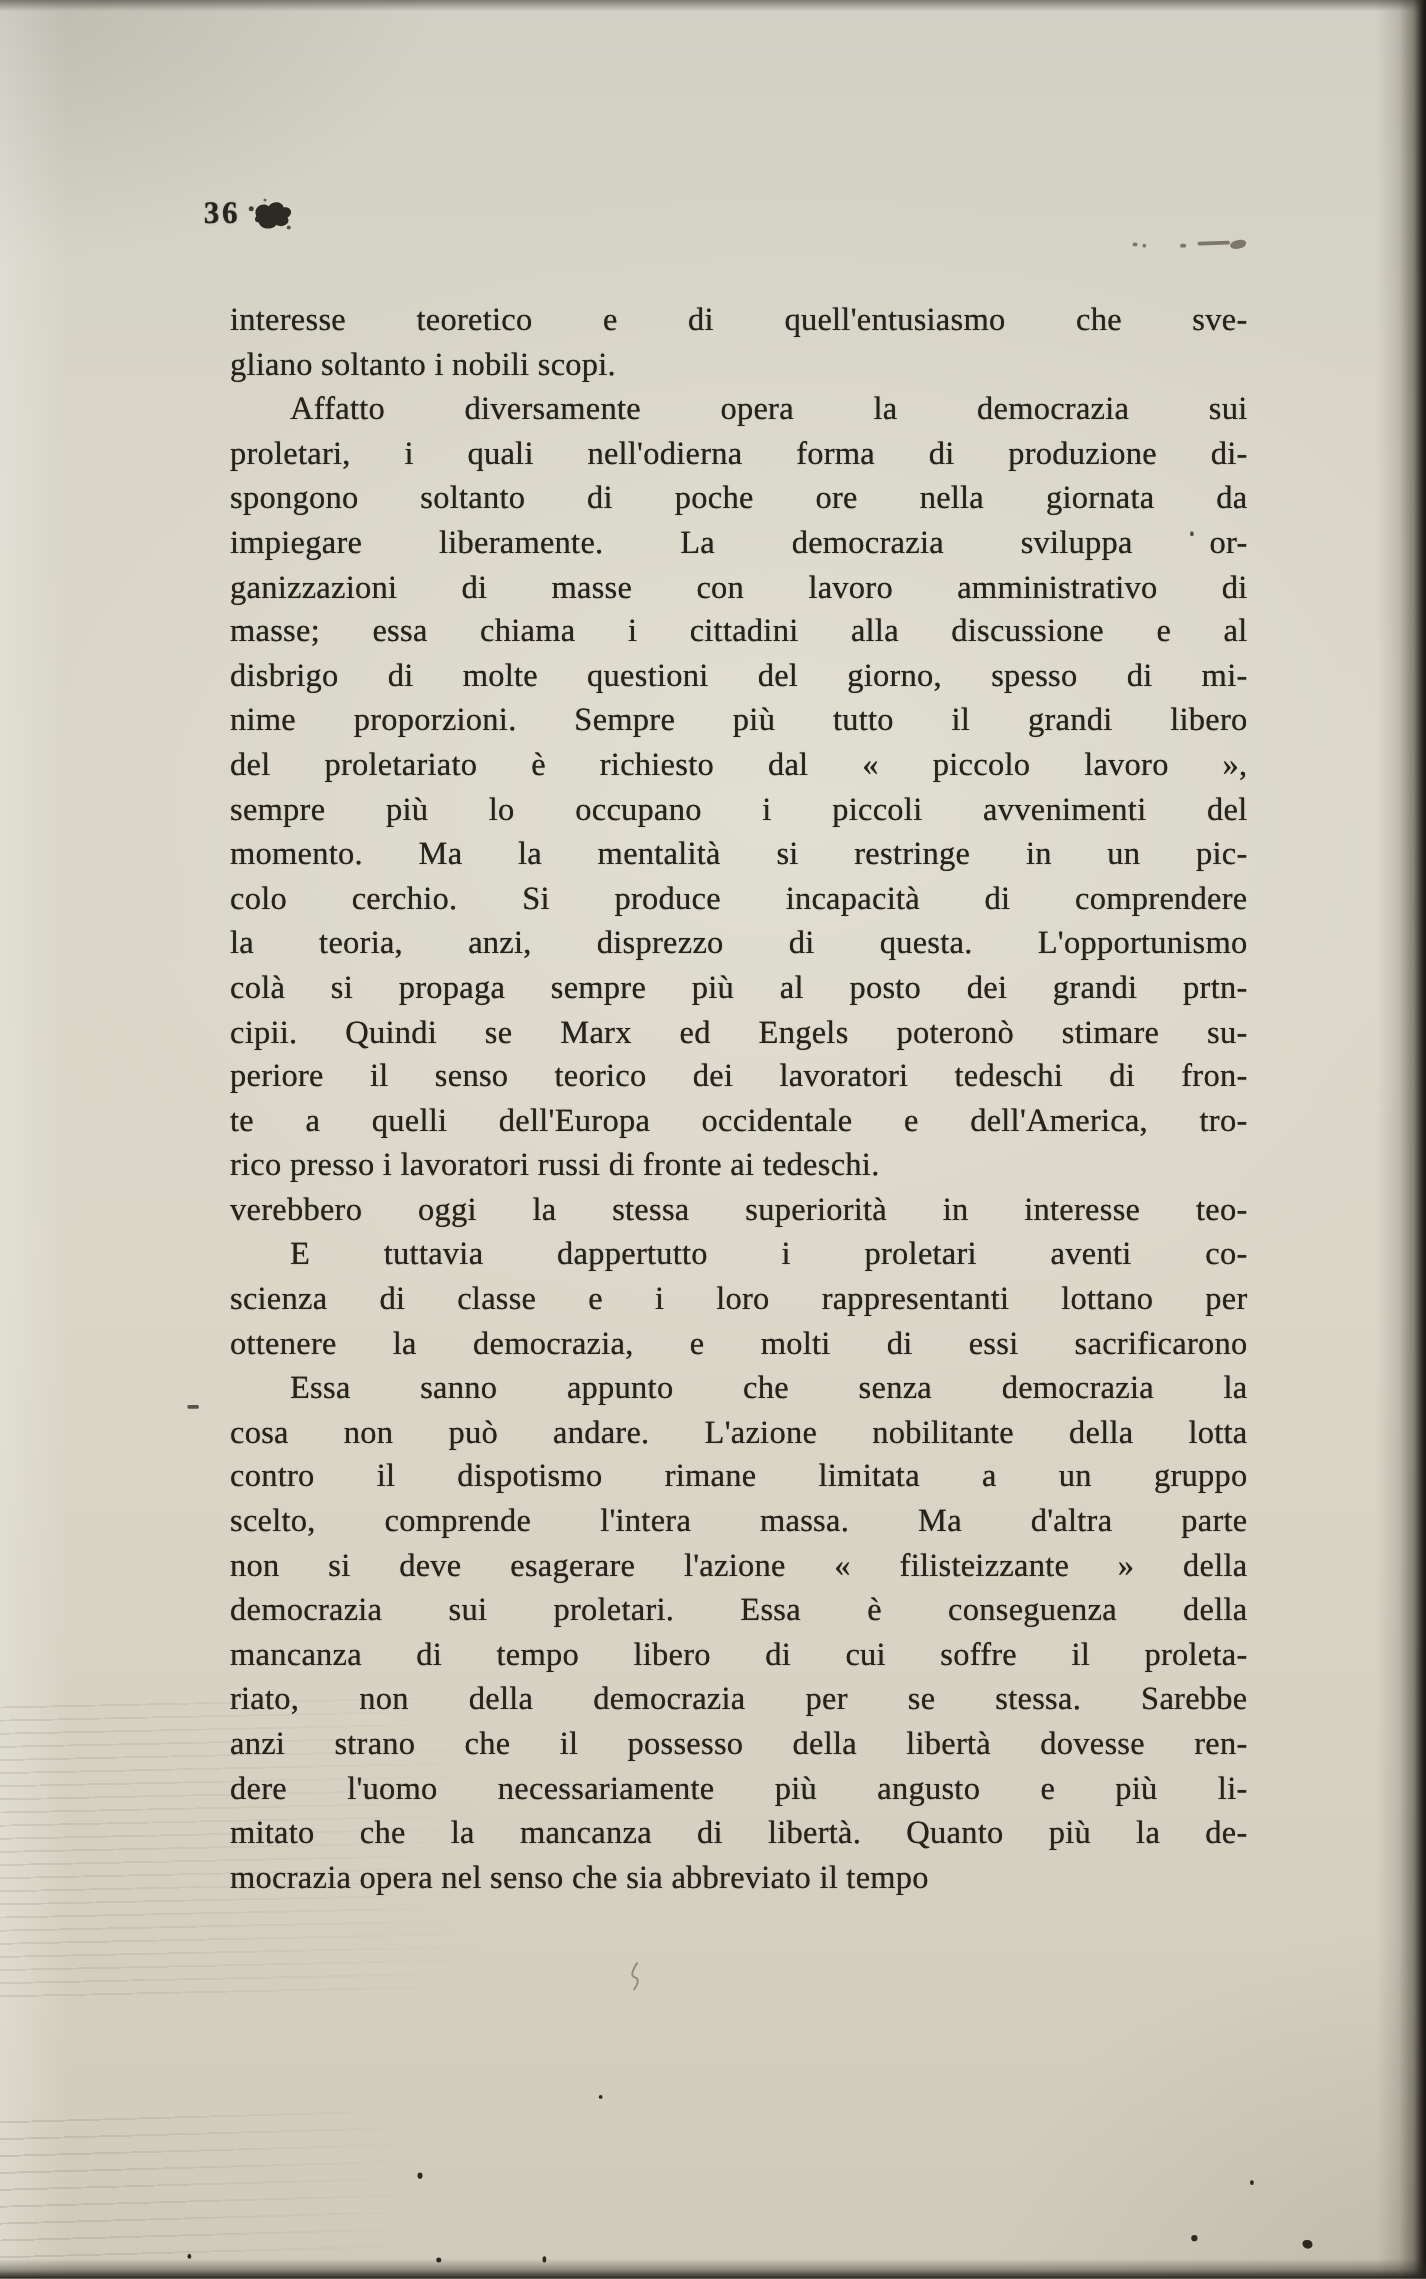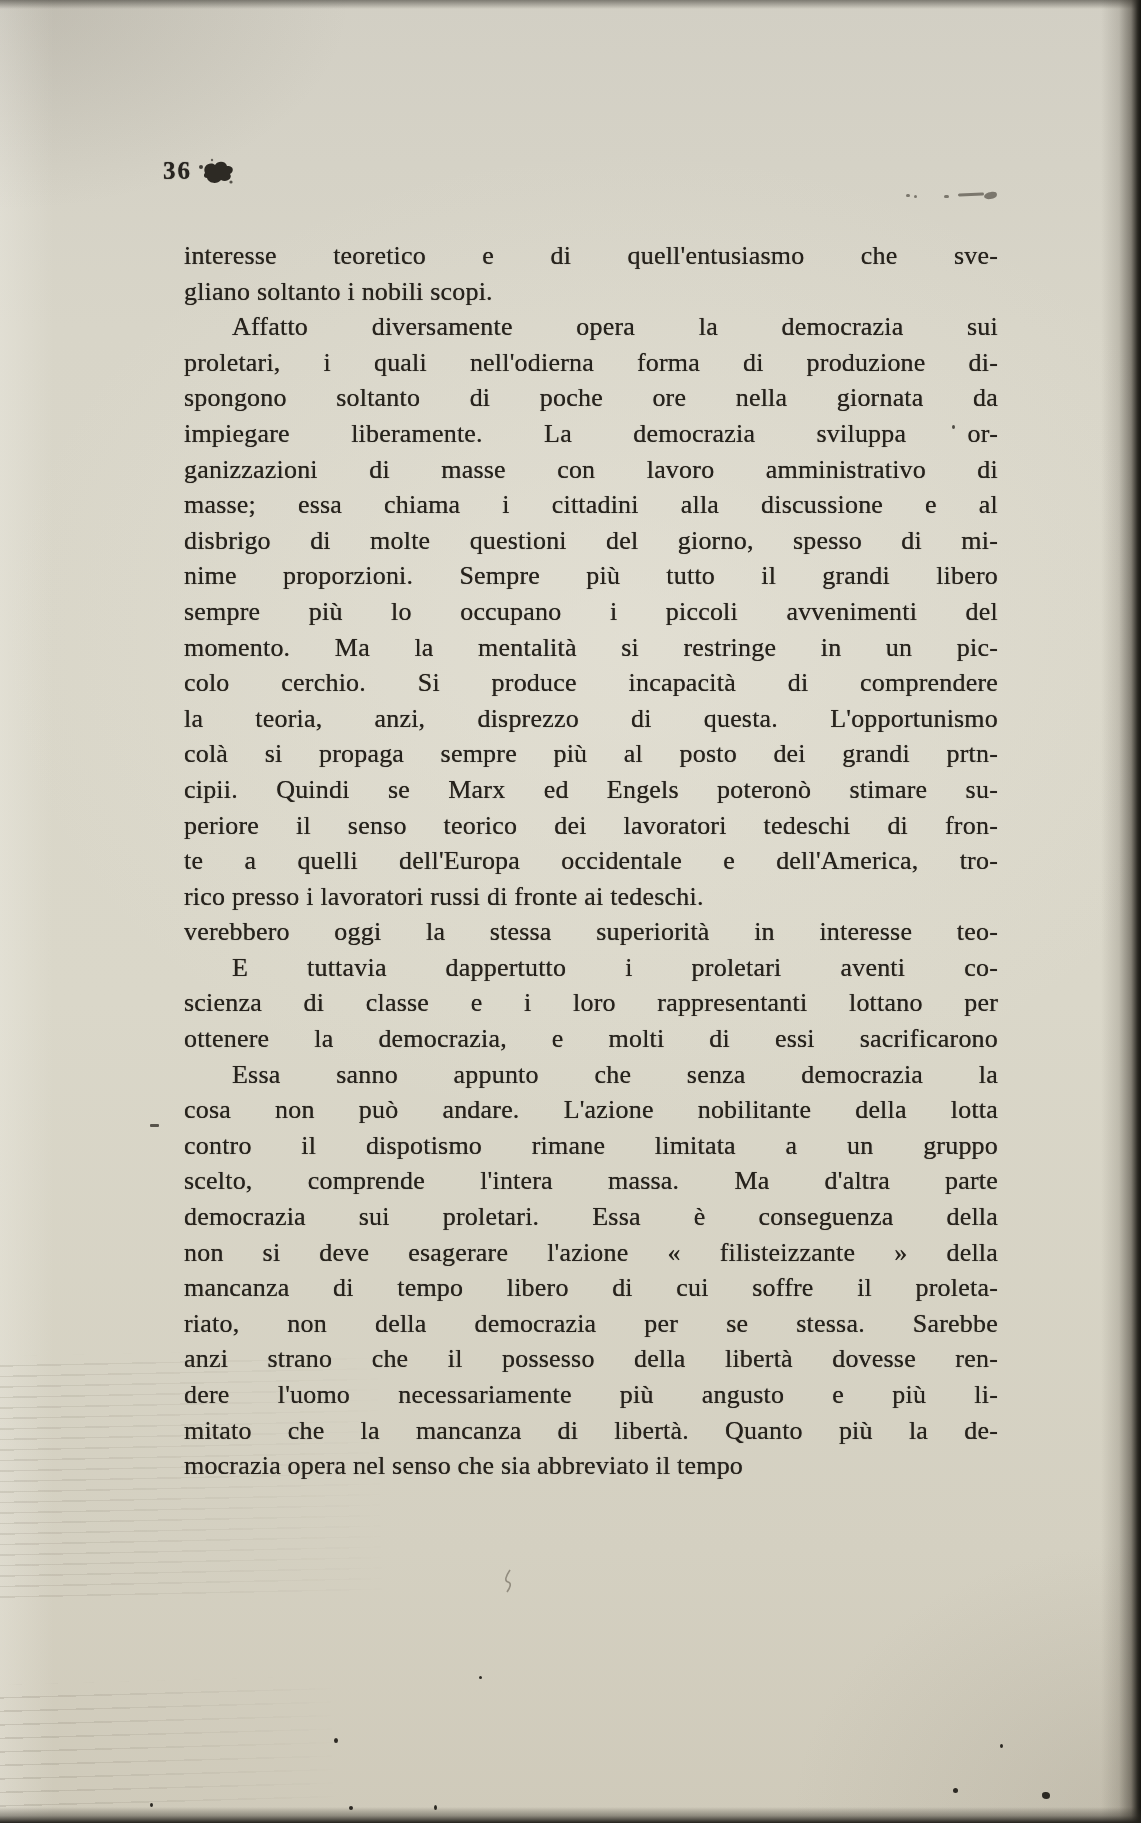--- a/index.html
+++ b/index.html
@@ -157,20 +157,21 @@
       </div>
       <div class="para">
         <div class="line indent">Affatto diversamente opera la democrazia sui</div>
         <div class="line">proletari, i quali nell'odierna forma di produzione di-</div>
         <div class="line">spongono soltanto di poche ore nella giornata da</div>
         <div class="line">impiegare liberamente. La democrazia sviluppa or-</div>
         <div class="line">ganizzazioni di masse con lavoro amministrativo di</div>
         <div class="line">masse; essa chiama i cittadini alla discussione e al</div>
         <div class="line">disbrigo di molte questioni del giorno, spesso di mi-</div>
         <div class="line">nime proporzioni. Sempre più tutto il grandi libero</div>
+        <div class="line">del proletariato è richiesto dal « piccolo lavoro »,</div>
         <div class="line">sempre più lo occupano i piccoli avvenimenti del</div>
         <div class="line">momento. Ma la mentalità si restringe in un pic-</div>
         <div class="line">colo cerchio. Si produce incapacità di comprendere</div>
         <div class="line">la teoria, anzi, disprezzo di questa. L'opportunismo</div>
         <div class="line">colà si propaga sempre più al posto dei grandi prtn-</div>
         <div class="line">cipii. Quindi se Marx ed Engels poteronò stimare su-</div>
         <div class="line">periore il senso teorico dei lavoratori tedeschi di fron-</div>
         <div class="line">te a quelli dell'Europa occidentale e dell'America, tro-</div>
         <div class="line last">rico presso i lavoratori russi di fronte ai tedeschi.</div>
         <div class="line">verebbero oggi la stessa superiorità in interesse teo-</div>
@@ -178,22 +179,22 @@
       <div class="para">
         <div class="line indent">E tuttavia dappertutto i proletari aventi co-</div>
         <div class="line">scienza di classe e i loro rappresentanti lottano per</div>
         <div class="line">ottenere la democrazia, e molti di essi sacrificarono</div>
       </div>
       <div class="para">
         <div class="line indent">Essa sanno appunto che senza democrazia la</div>
         <div class="line">cosa non può andare. L'azione nobilitante della lotta</div>
         <div class="line">contro il dispotismo rimane limitata a un gruppo</div>
         <div class="line">scelto, comprende l'intera massa. Ma d'altra parte</div>
+        <div class="line">non si deve esagerare l'azione « filisteizzante » della</div>
         <div class="line">democrazia sui proletari. Essa è conseguenza della</div>
-        <div class="line">non si deve esagerare l'azione « filisteizzante » della</div>
         <div class="line">mancanza di tempo libero di cui soffre il proleta-</div>
         <div class="line">riato, non della democrazia per se stessa. Sarebbe</div>
         <div class="line">anzi strano che il possesso della libertà dovesse ren-</div>
         <div class="line">dere l'uomo necessariamente più angusto e più li-</div>
         <div class="line">mitato che la mancanza di libertà. Quanto più la de-</div>
         <div class="line last">mocrazia opera nel senso che sia abbreviato il tempo</div>
       </div>
     </div>
 
   <div class="margin-dash"></div>

